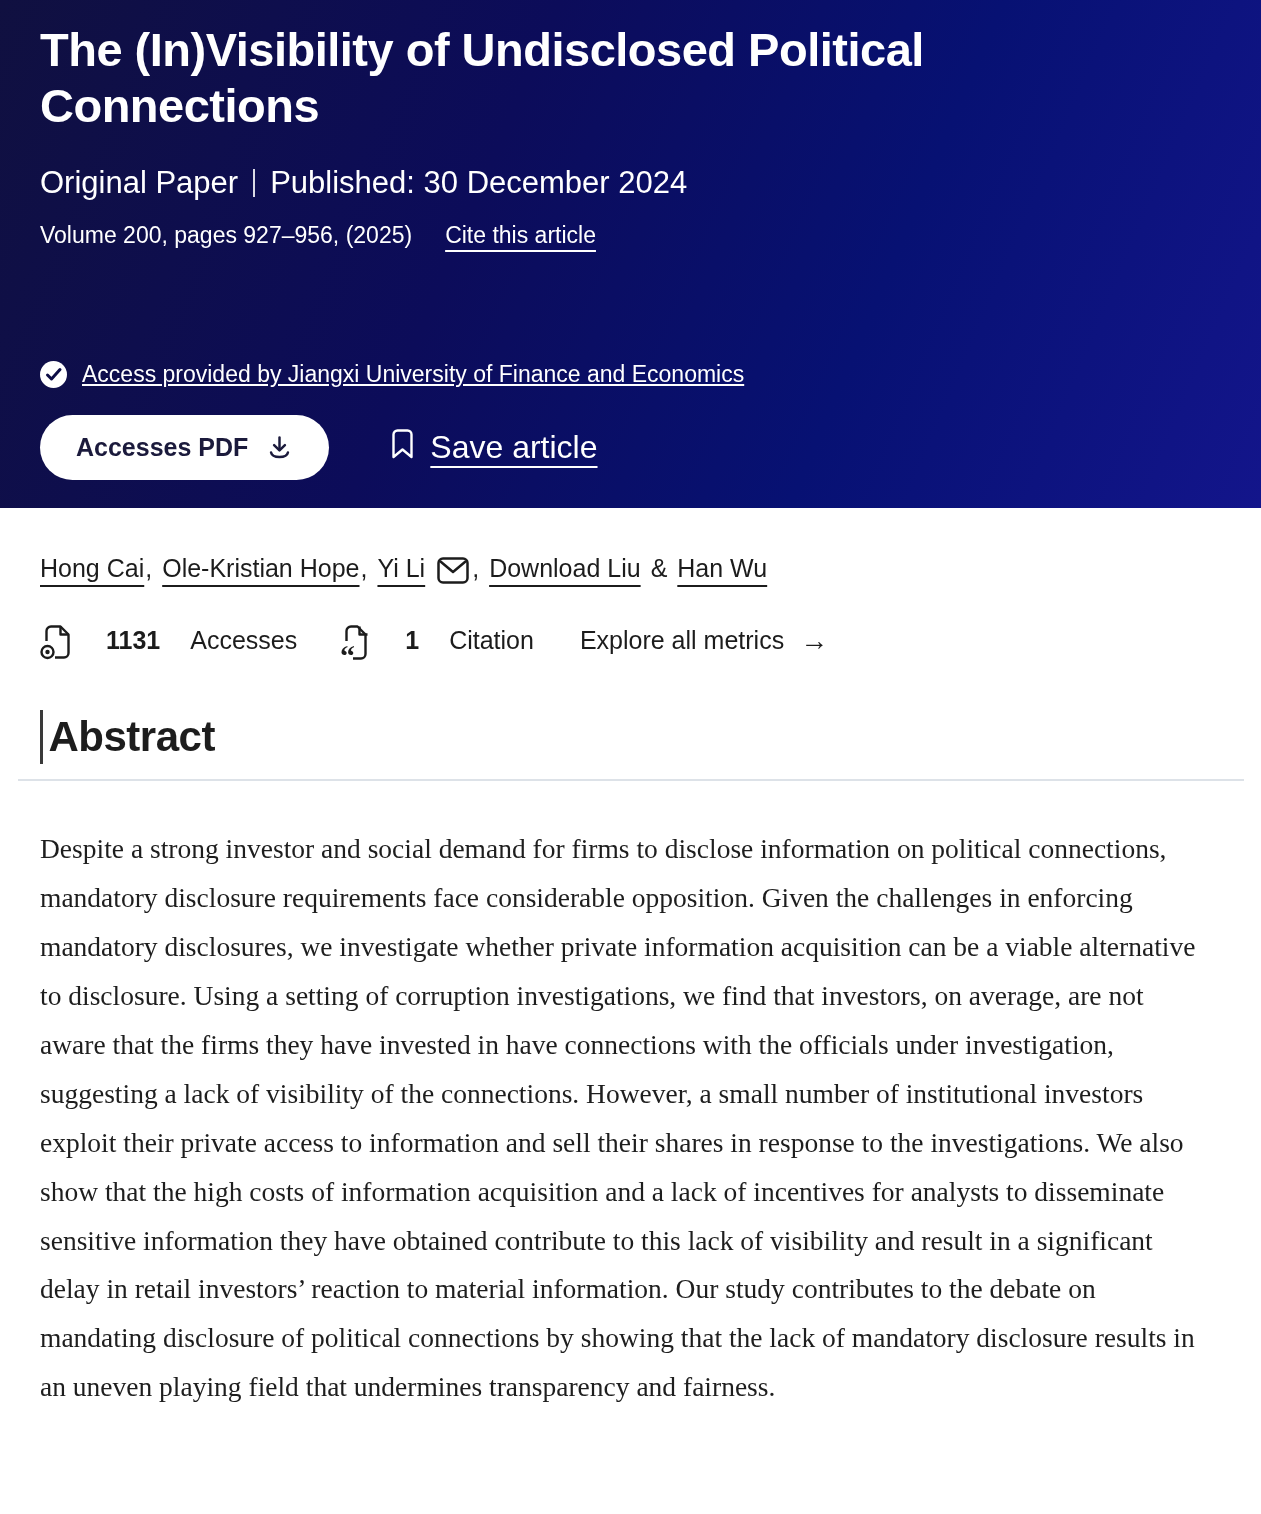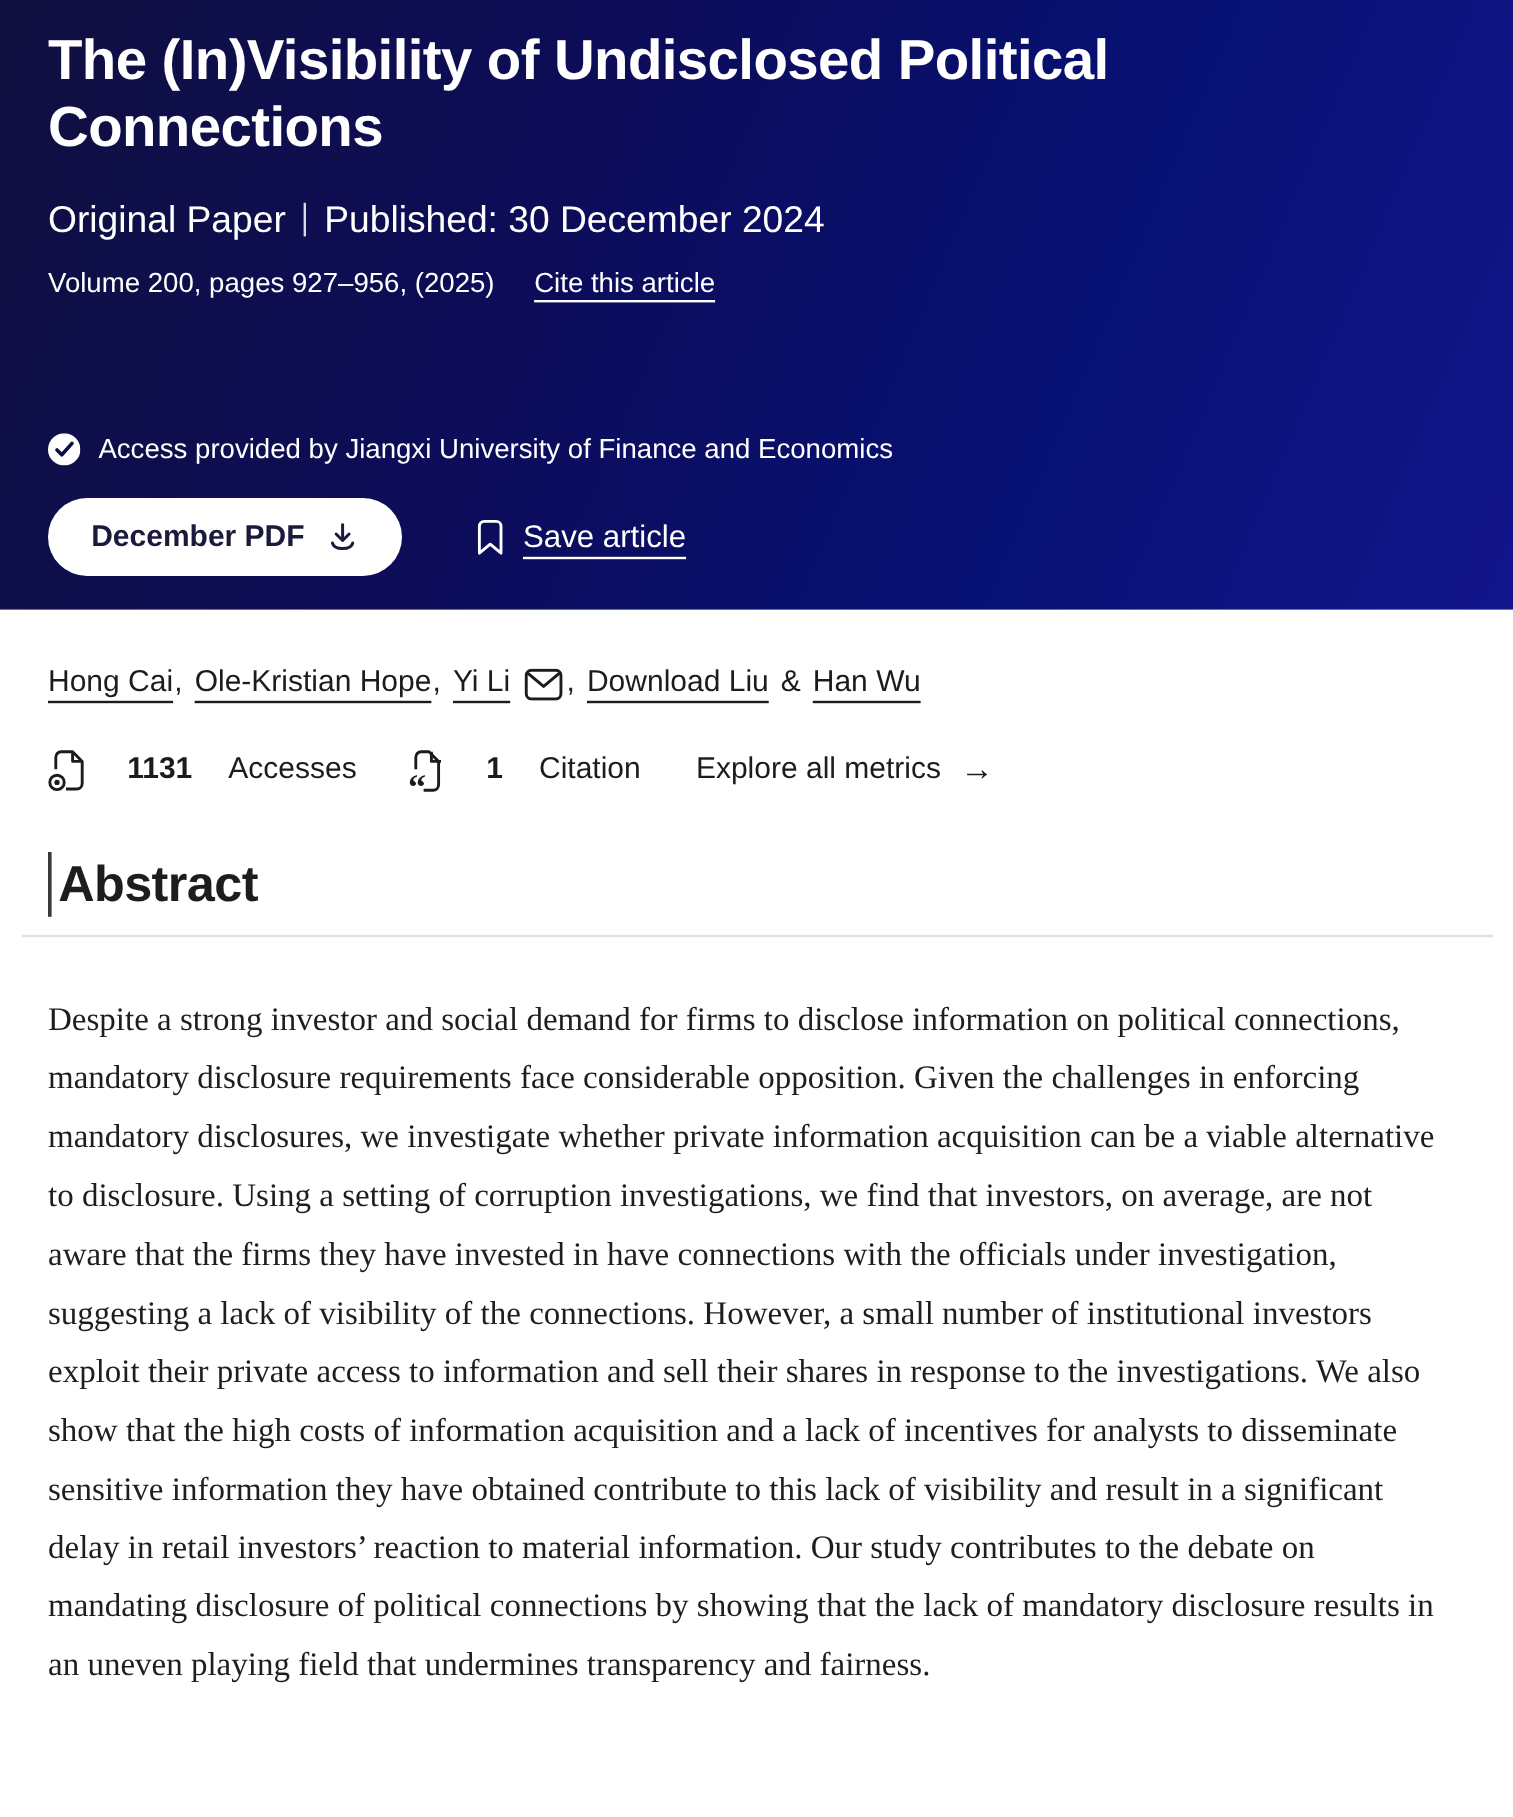--- a/index.html
+++ b/index.html
@@ -51,20 +51,21 @@
     text-underline-offset: 7px;
     cursor: pointer;
   }
   .cite-link { margin-left: 33px; }
   .access-row {
     margin-top: 112px;
     display: flex;
     align-items: center;
     gap: 15px;
     font-size: 23px;
+    text-decoration: underline;
   }
   .actions-row {
     margin-top: 27px;
     display: flex;
     align-items: center;
   }
   .pdf-btn {
     display: inline-flex;
     align-items: center;
     gap: 18px;
@@ -75,23 +76,23 @@
     background: #ffffff;
     color: #1b1a3c;
     font-family: "Liberation Sans", sans-serif;
     font-size: 25px;
     font-weight: 700;
     cursor: pointer;
   }
   .save-link {
     margin-left: 62px;
     display: inline-flex;
-    align-items: flex-end;
+    align-items: flex-start;
     gap: 16px;
-    font-size: 26px;
+    font-size: 32px;
     color: #ffffff;
     cursor: pointer;
   }
   .save-link .ul {
     text-decoration: underline;
     text-decoration-thickness: 1.5px;
     text-underline-offset: 8px;
   }
   .icon { display: inline-flex; align-items: center; }
 
@@ -190,21 +191,21 @@
       <svg width="27" height="27" viewBox="0 0 27 27">
         <circle cx="13.5" cy="13.5" r="13.5" fill="#ffffff"></circle>
         <path d="M7.5 14l4 4 8.5-9.5" fill="none" stroke="#0c0c45" stroke-width="3" stroke-linecap="round" stroke-linejoin="round"></path>
       </svg>
     </span>
     <span>Access provided by Jiangxi University of Finance and Economics</span>
   </div>
 
   <div class="actions-row">
     <button class="pdf-btn">
-      <span>December PDF</span>
+      <span>Accesses PDF</span>
       <span class="icon">
         <svg width="27" height="27" viewBox="0 0 24 24" fill="none" stroke="#1b1a3c" stroke-width="2.2" stroke-linecap="round" stroke-linejoin="round">
           <path d="M12 3v11"></path>
           <path d="M7.2 9.8L12 14.6l4.8-4.8"></path>
           <path d="M4.5 16.5c0.6 2.9 3.7 4 7.5 4s6.9-1.1 7.5-4"></path>
         </svg>
       </span>
     </button>
     <a class="save-link">
       <span class="icon">

